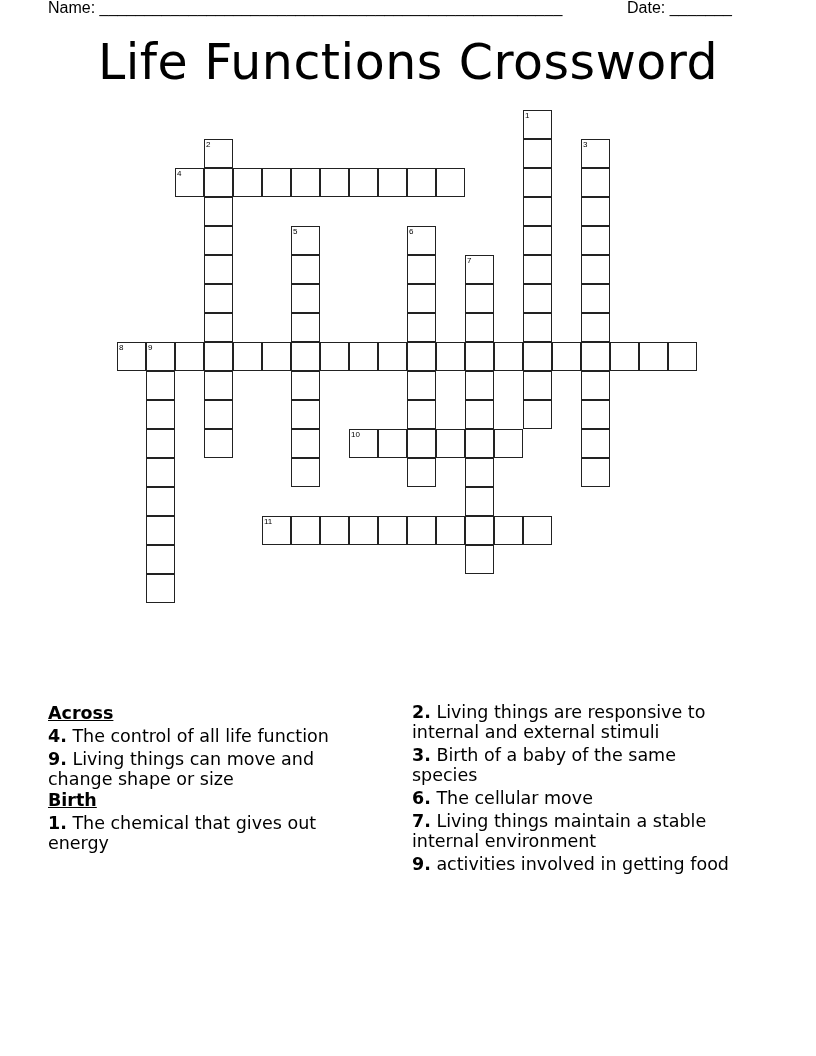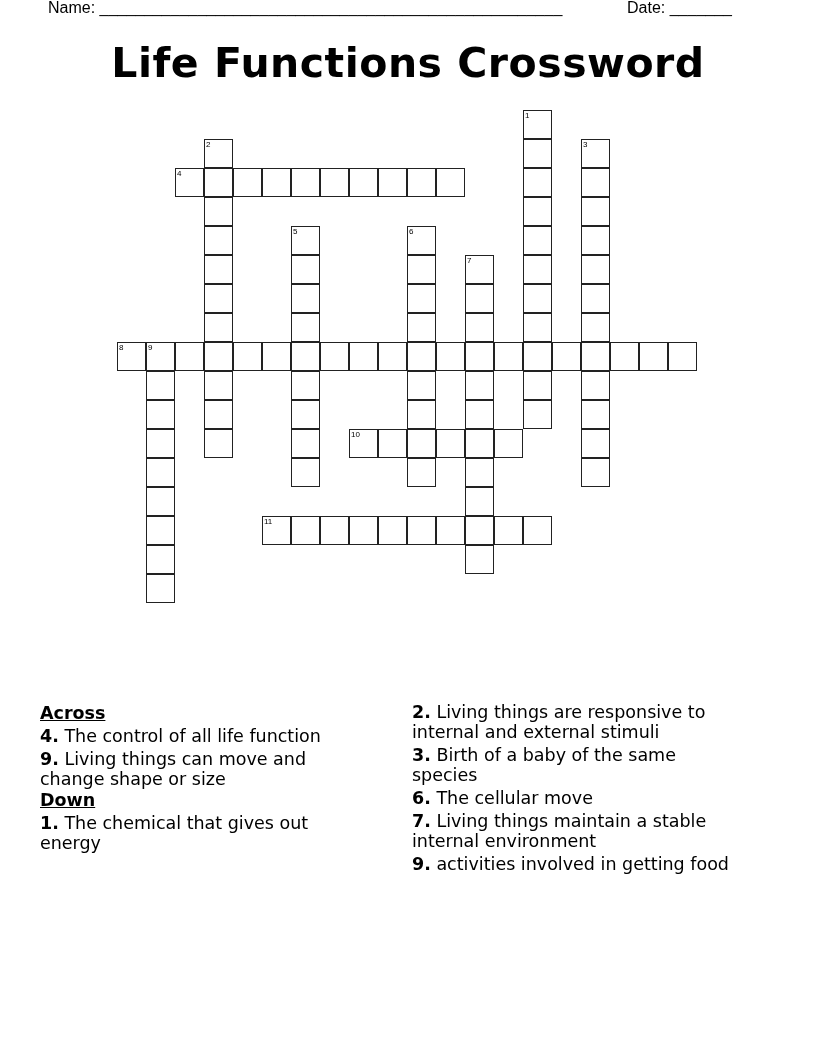--- a/index.html
+++ b/index.html
@@ -5,38 +5,37 @@
   html, body { margin: 0; padding: 0; background: #ffffff; }
   body { width: 816px; height: 1056px; position: relative; overflow: hidden; color: #000; }
   .header-line {
     position: absolute; top: -2px; left: 48px; width: 700px; height: 20px;
     font-family: "Liberation Sans", sans-serif; font-size: 16px; line-height: 20px;
   }
   .header-line .name { position: absolute; left: 0; }
   .header-line .date { position: absolute; left: 579px; }
   .title {
     position: absolute; top: 30px; left: 0; width: 816px; text-align: center;
-    font-family: "DejaVu Sans", sans-serif; font-size: 41px; line-height: 66px;
+    font-family: "DejaVu Sans", sans-serif; font-size: 49px; line-height: 66px;
     letter-spacing: 0.5px;
-    font-weight: bold;
   }
   .grid { position: absolute; left: 0; top: 0; width: 816px; height: 620px; }
   .cell {
     position: absolute; width: 29px; height: 29px; box-sizing: border-box;
     border: 1.5px solid #222; background: #fff;
   }
   .cell .num {
     position: absolute; left: 1px; top: 0px;
     font-family: "Liberation Sans", sans-serif; font-size: 8px; line-height: 9px;
   }
   .clues {
     position: absolute; top: 702px; font-family: "DejaVu Sans", sans-serif;
     font-size: 17.5px; line-height: 20px;
   }
-  .clues.left { left: 40px; width: 330px; }
+  .clues.left { left: 48px; width: 330px; }
   .clues.right { left: 412px; width: 330px; }
   .clue-heading { font-weight: bold; text-decoration: underline; margin-top: 1px; }
   .clue { margin-top: 3px; }
   .clue .n { font-weight: bold; }
 </style>
 </head>
 <body>
 
 <div class="header-line">
   <span class="name">Name: ____________________________________________________</span>
@@ -174,21 +173,21 @@
     <div class="cell" style="left: 407px; top: 516px;"></div>
     <div class="cell" style="left: 436px; top: 516px;"></div>
     <div class="cell" style="left: 494px; top: 516px;"></div>
     <div class="cell" style="left: 523px; top: 516px;"></div>
   </div>
 
 <div class="clues left">
   <div class="clue-heading">Across</div>
   <div class="clue"><span class="n">4.</span><span> The control of all life function</span></div>
   <div class="clue"><span class="n">9.</span><span> Living things can move and change shape or size</span></div>
-  <div class="clue-heading">Down</div>
+  <div class="clue-heading">Birth</div>
   <div class="clue"><span class="n">1.</span><span> The chemical that gives out energy</span></div>
 </div>
 
 <div class="clues right">
   <div class="clue" style="margin-top:0"><span class="n">2.</span><span> Living things are responsive to internal and external stimuli</span></div>
   <div class="clue"><span class="n">3.</span><span> Birth of a baby of the same species</span></div>
   <div class="clue"><span class="n">6.</span><span> The cellular move</span></div>
   <div class="clue"><span class="n">7.</span><span> Living things maintain a stable internal environment</span></div>
   <div class="clue"><span class="n">9.</span><span> activities involved in getting food</span></div>
 </div>

